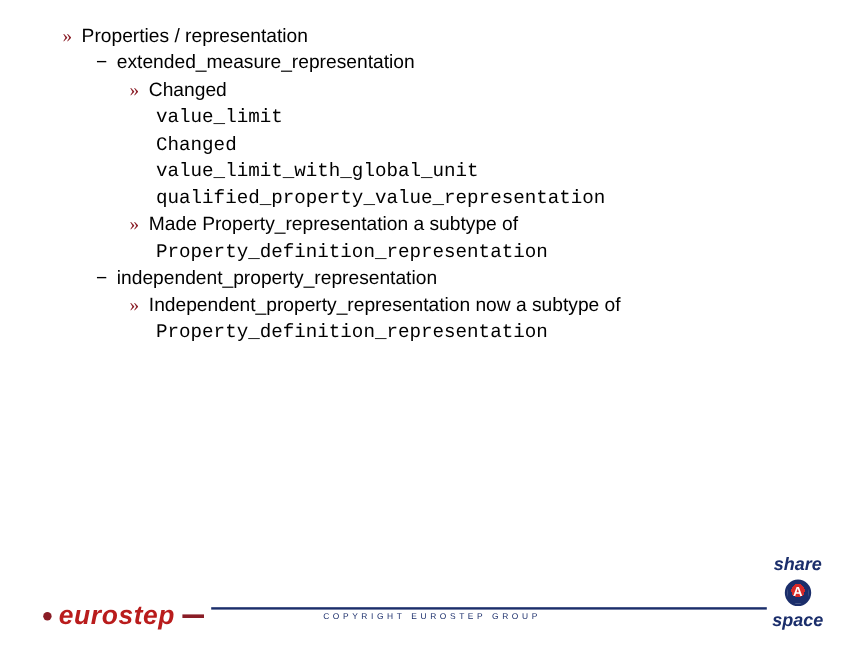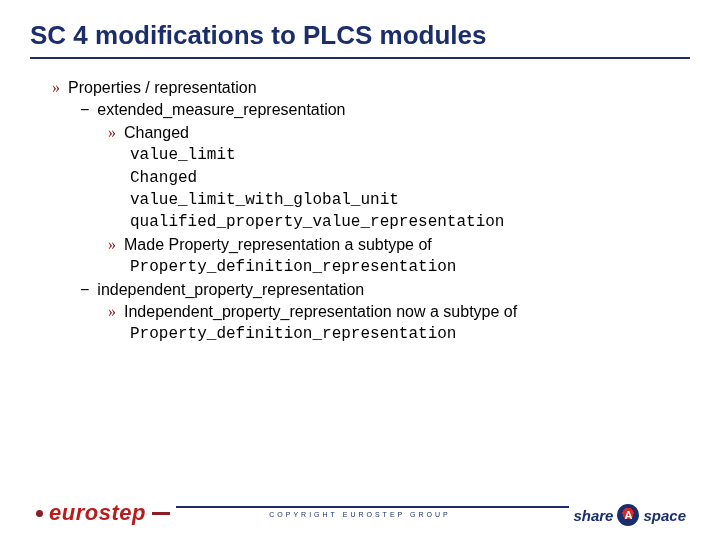--- a/index.html
+++ b/index.html
@@ -99,41 +99,41 @@
   }
   .logo-right {
     position: absolute;
     right: 30px;
     bottom: 0;
     display: flex;
     align-items: center;
     gap: 4px;
     background: #fff;
     padding: 0 4px;
+    flex-direction: column;
   }
   .share-logo-text {
     color: #1b2e6b;
     font-size: 15px;
     font-weight: bold;
     font-style: italic;
   }
   .share-a {
     width: 22px; height: 22px;
     border-radius: 50%;
     background: radial-gradient(circle at 50% 40%, #d62828 0 40%, #1b2e6b 40% 100%);
     border: 2px solid #1b2e6b;
     display: flex; align-items:center; justify-content:center;
     color: #fff; font-size: 11px; font-weight:bold;
   }
 </style>
 </head>
 <body>
 
 <div class="slide">
-  <div class="title">SC 4 modifications to PLCS modules</div>
 
   <div class="content">
     <div class="l1">
       <span class="bullet-raquo">»</span><span>Properties / representation</span>
     </div>
 
     <div class="l2">
       <span class="bullet-dash">−</span><span>extended_measure_representation</span>
     </div>
     <div class="l3">

